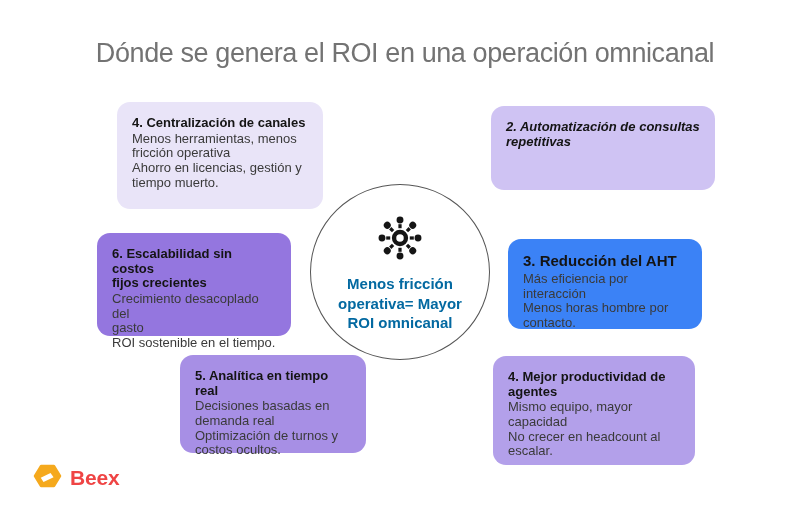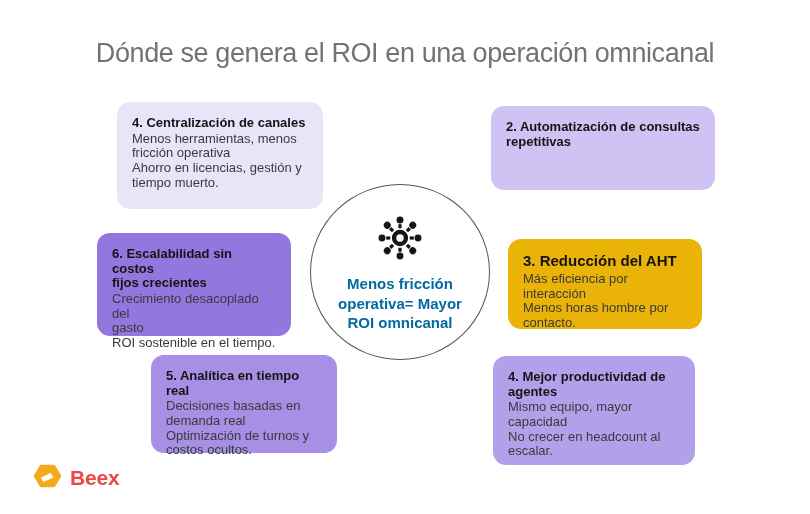--- a/index.html
+++ b/index.html
@@ -16,21 +16,21 @@
   }
   .box .heading{
     font-size:13px;font-weight:700;color:#141414;line-height:1.13;
     white-space:pre-line;margin:0 0 1px 0;
   }
   .box .body{
     font-size:13px;font-weight:400;color:#3a3a3a;line-height:1.13;
     white-space:pre-line;margin:0;
   }
   #box-1{left:117px;top:102px;width:206px;height:107px;}
-  #box-2{left:491px;top:106px;width:224px;height:84px;}
+  #box-2{left:491px;top:106px;width:224px;height:84px;font-style:italic;}
   #box-3{left:508px;top:239px;width:194px;height:90px;}
   #box-3 .heading{font-size:15px;margin-bottom:2px;}
   #box-4{left:468px;top:356px;width:202px;height:109px;margin-left:25px;}
   #box-5{left:151px;top:355px;width:186px;height:98px;}
   #box-6{left:97px;top:233px;width:194px;height:103px;}
   .center-circle{
     position:absolute;left:310px;top:184px;width:180px;height:176px;
     background:#ffffff;border:1.4px solid #565656;border-radius:50%;
     display:flex;flex-direction:column;align-items:center;
     padding-top:30px;box-sizing:border-box;
@@ -57,37 +57,37 @@
 fricción operativa
 Ahorro en licencias, gestión y
 tiempo muerto.</div>
   </div>
 
   <div class="box" id="box-2" style="background: rgb(207, 195, 243);">
     <div class="heading">2. Automatización de consultas
 repetitivas</div>
   </div>
 
-  <div class="box" id="box-3" style="background: #eab308;">
+  <div class="box" id="box-3" style="background: #3b82f6;">
     <div class="heading">3. Reducción del AHT</div>
     <div class="body">Más eficiencia por interacción
 Menos horas hombre por
 contacto.</div>
   </div>
 
   <div class="box" id="box-4" style="background: rgb(179, 160, 234);">
     <div class="heading">4. Mejor productividad de
 agentes</div>
     <div class="body">Mismo equipo, mayor
 capacidad
 No crecer en headcount al
 escalar.</div>
   </div>
 
-  <div class="box" id="box-5" style="background: rgb(167, 143, 229);">
+  <div class="box" id="box-5" style="background: rgb(167, 143, 229); margin-left: 29px;">
     <div class="heading">5. Analítica en tiempo real</div>
     <div class="body">Decisiones basadas en
 demanda real
 Optimización de turnos y
 costos ocultos.</div>
   </div>
 
   <div class="box" id="box-6" style="background: rgb(148, 118, 223);">
     <div class="heading">6. Escalabilidad sin costos
 fijos crecientes</div>

